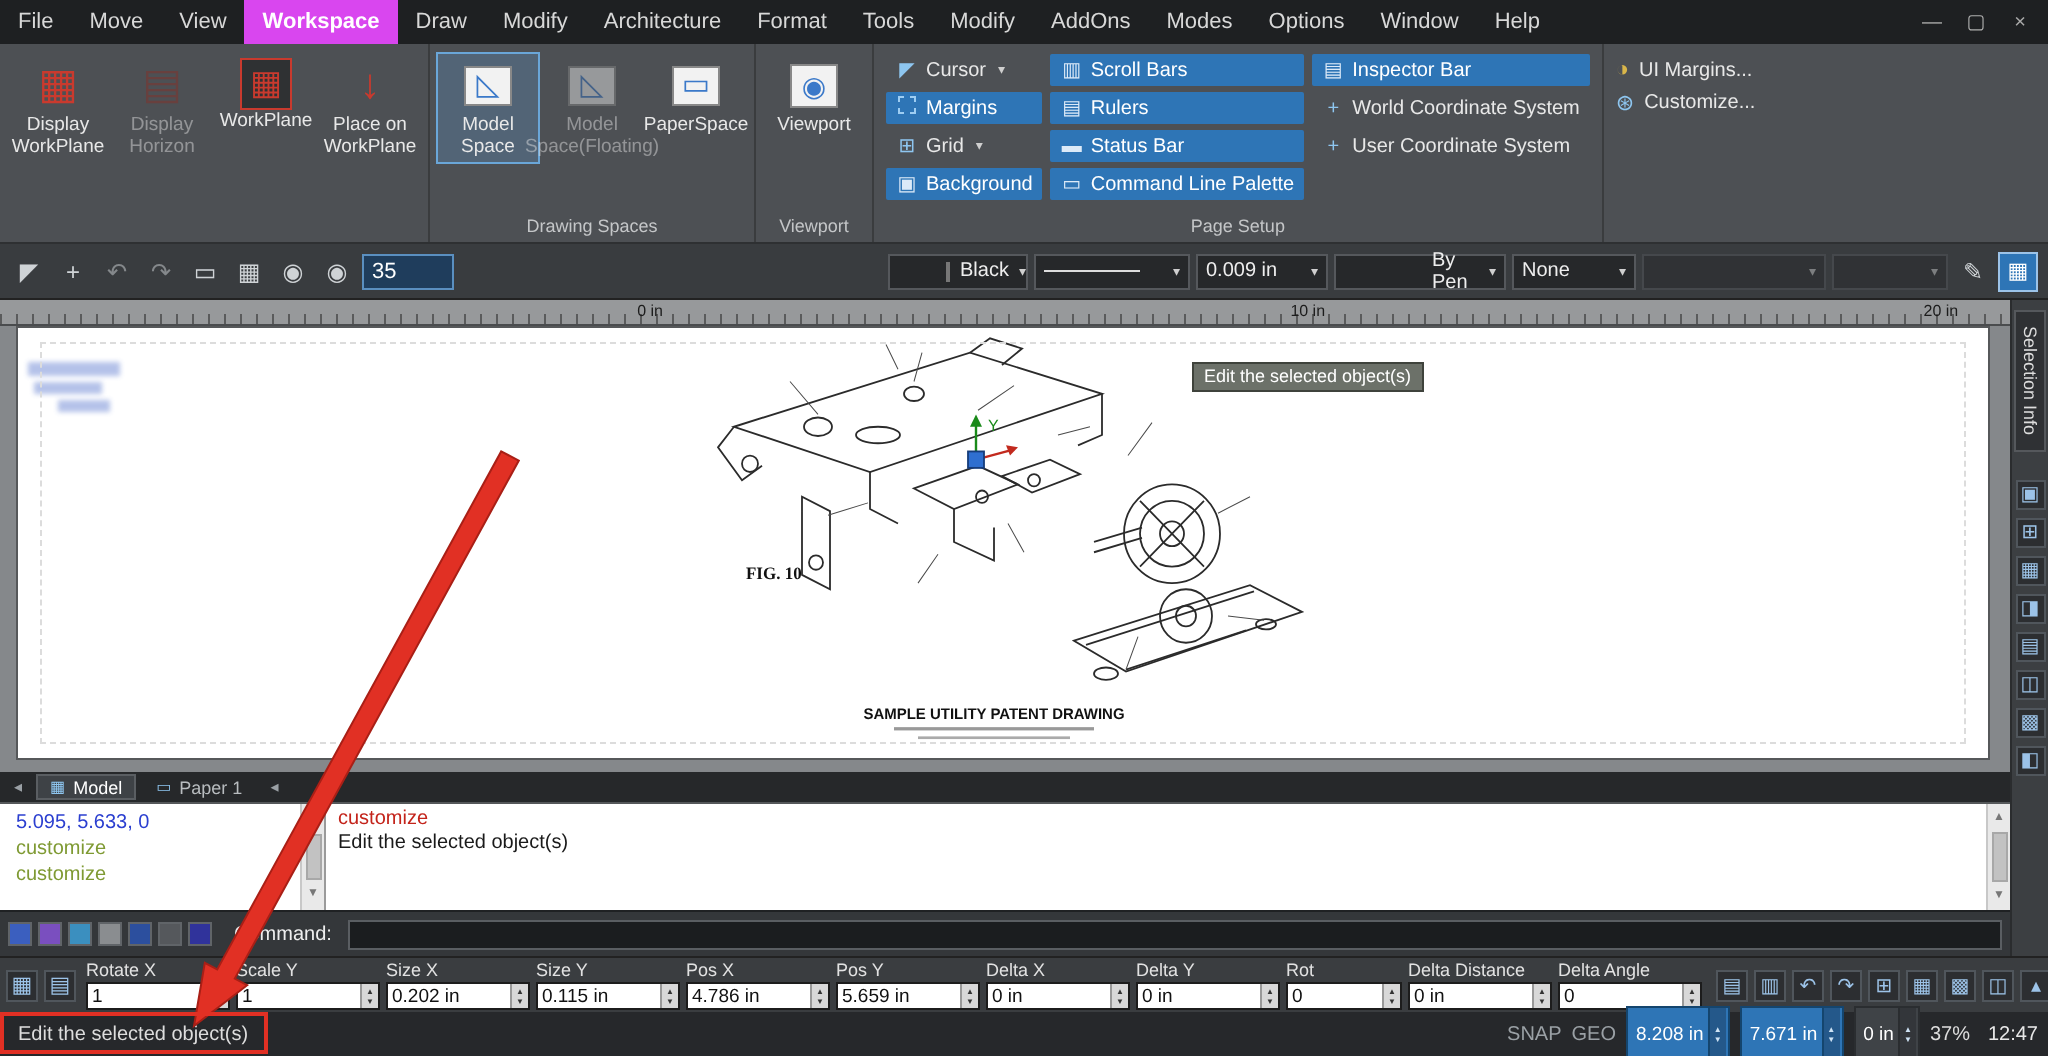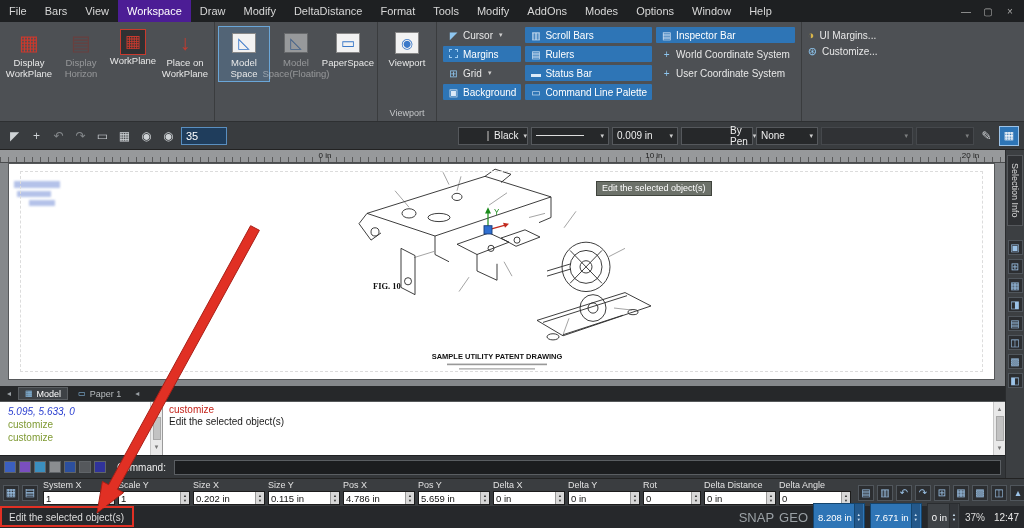--- a/index.html
+++ b/index.html
@@ -4,21 +4,21 @@
 <style>
   *{margin:0;padding:0;box-sizing:border-box;}
   html,body{width:1024px;height:528px;overflow:hidden;background:#2a2c2e;
     font-family:"Liberation Sans",sans-serif;-webkit-font-smoothing:antialiased;}
   .app{position:relative;width:1024px;height:528px;cursor:default;}
 
   
   .menubar{position:absolute;top:0;left:0;right:0;height:22px;background:#1e2022;
     display:flex;align-items:stretch;color:#d8d8d8;font-size:11px;z-index:5;}
   .menu-item{padding:10px 9px;display:flex;align-items:center;}
-  .menu-item.active{background:#4c1d95;color:#fff;}
+  .menu-item.active{background:#d946ef;color:#fff;font-weight:bold;}
   .win-controls{margin-left:auto;display:flex;align-items:center;gap:10px;padding:0 8px;color:#aaa;font-size:10px;}
   .win-controls span{width:12px;text-align:center;}
 
   
   .ribbon{position:absolute;top:22px;left:0;right:0;height:100px;background:#4d5054;
     display:flex;color:#e8e8e8;border-bottom:1px solid #2e3032;z-index:4;}
   .rgroup{display:flex;flex-direction:column;border-right:1px solid #3a3c3e;}
   .rbtns{flex:1;display:flex;align-items:flex-start;padding:4px 3px 0;}
   .rbtn{width:52px;display:flex;flex-direction:column;align-items:center;text-align:center;
     font-size:9.5px;line-height:11px;padding:2px 1px;border:1px solid transparent;}
@@ -94,21 +94,21 @@
   .stab-ic{font-size:8px;color:#8ec6f0;}
   .snav{color:#9aa0a5;font-size:8px;padding:0 4px;}
 
   
   .history{position:absolute;top:401px;left:0;width:1005px;height:54px;display:flex;
     background:#fff;border-top:1px solid #55585a;z-index:3;}
   .hist-left{width:163px;border-right:1px solid #9a9a9a;position:relative;font-size:10px;
     padding:3px 14px 0 8px;line-height:13px;overflow:hidden;}
   .hist-right{flex:1;position:relative;font-size:10px;padding:2px 14px 0 6px;line-height:12px;
     white-space:nowrap;overflow:hidden;}
-  .h-blue{color:#2b3fd0;font-style:italic;}
+  .h-blue{color:#2b3fd0;}
   .h-green{color:#7f9a33;}
   .h-red{color:#c3231a;}
   .h-black{color:#1a1a1a;}
   .scroll{position:absolute;right:0;top:0;bottom:0;width:12px;background:#e9e9e9;
     border-left:1px solid #c8c8c8;font-size:6px;color:#777;display:flex;flex-direction:column;
     align-items:center;justify-content:space-between;padding:1px 0;}
   .thumb{width:8px;flex:1;margin:1px 0;background:#c2c2c2;border:1px solid #a8a8a8;}
 
   
   .cmdline{position:absolute;top:455px;left:0;width:1005px;height:23px;background:#34373a;
@@ -132,46 +132,46 @@
     border-left:1px solid #999;background:#d8d8d8;font-size:4px;line-height:5px;color:#333;}
   .insp-ics{display:flex;gap:3px;margin-left:4px;align-items:center;}
   .insp-ic{width:16px;height:16px;font-size:10px;color:#9cc3e8;background:#2c2e31;
     border:1px solid #50565c;display:flex;align-items:center;justify-content:center;}
 
   
   .statusbar{position:absolute;top:506px;left:0;right:0;height:22px;background:#26282b;
     display:flex;align-items:center;color:#ddd;font-size:10px;padding:0 5px;gap:6px;z-index:3;}
   .sb-msg{padding:0 4px;}
   .sb-right{margin-left:auto;display:flex;align-items:center;gap:5px;}
-  .sb-dim{color:#9aa0a5;font-size:13px;}
+  .sb-dim{color:#9aa0a5;font-size:10px;}
   .sb-chip{display:flex;align-items:center;height:28px;border:1px solid #14456e;background:#2e75b6;
     color:#fff;font-size:9.5px;padding:0 1px 0 4px;gap:2px;}
   .sb-chip .spin{background:#24588a;border-left:1px solid #14456e;color:#cfe3f5;height:100%;}
   .sb-chip.gray{background:#3f4347;border-color:#2a2d30;}
   .sb-chip.gray .spin{background:#33363a;border-left:1px solid #2a2d30;}
   .sb-time{color:#e8e8e8;margin-left:4px;}
 
   
   .anno-rect{position:absolute;left:0;top:506px;width:134px;height:21px;border:2px solid #e13024;
     z-index:70;pointer-events:none;}
   .anno-arrow{position:absolute;left:0;top:0;width:1024px;height:528px;z-index:65;pointer-events:none;}
 </style>
 </head>
 <body>
 
 <div class="app">
 
   <div class="menubar">
     <div class="menu-item">File</div>
-    <div class="menu-item">Bars</div>
+    <div class="menu-item">Move</div>
     <div class="menu-item">View</div>
     <div class="menu-item active">Workspace</div>
     <div class="menu-item">Draw</div>
     <div class="menu-item">Modify</div>
-    <div class="menu-item">DeltaDistance</div>
+    <div class="menu-item">Architecture</div>
     <div class="menu-item">Format</div>
     <div class="menu-item">Tools</div>
     <div class="menu-item">Modify</div>
     <div class="menu-item">AddOns</div>
     <div class="menu-item">Modes</div>
     <div class="menu-item">Options</div>
     <div class="menu-item">Window</div>
     <div class="menu-item">Help</div>
     <div class="win-controls">
       <span>—</span>
@@ -211,20 +211,21 @@
         </div>
         <div class="rbtn disabled">
           <span class="ricon sheet">◺</span>
           <span>Model Space(Floating)</span>
         </div>
         <div class="rbtn">
           <span class="ricon sheet">▭</span>
           <span>PaperSpace</span>
         </div>
       </div>
+      <div class="rgroup-label">Drawing Spaces</div>
     </div>
 
     <div class="rgroup">
       <div class="rbtns">
         <div class="rbtn">
           <span class="ricon vp">◉</span>
           <span>Viewport</span>
         </div>
       </div>
       <div class="rgroup-label">Viewport</div>
@@ -278,20 +279,21 @@
           <div class="ptog">
             <span class="picon">+</span>
             <span>World Coordinate System</span>
           </div>
           <div class="ptog">
             <span class="picon">+</span>
             <span>User Coordinate System</span>
           </div>
         </div>
       </div>
+      <div class="rgroup-label">Page Setup</div>
     </div>
 
     <div class="rgroup" style="border-right:none;">
       <div class="xgroup">
         <div class="xbtn">
           <span class="xicon">◑</span>
           <span>UI Margins...</span>
         </div>
         <div class="xbtn">
           <span class="xicon blue">⊛</span>
@@ -318,21 +320,21 @@
       <span class="caret">▾</span>
     </div>
     <div class="tb-combo" style="width:78px;">
       <span class="lt-line"></span>
       <span class="caret">▾</span>
     </div>
     <div class="tb-combo" style="width:66px;">
       <span>0.009 in</span>
       <span class="caret">▾</span>
     </div>
-    <div class="tb-combo" style="width:72px;padding-left:48px;">
+    <div class="tb-combo" style="width:86px;padding-left:48px;">
       <span>By Pen</span>
       <span class="caret">▾</span>
     </div>
     <div class="tb-combo" style="width:62px;">
       <span>None</span>
       <span class="caret">▾</span>
     </div>
     <div class="tb-combo disabled" style="width:92px;">
       <span class="caret">▾</span>
     </div>
@@ -479,21 +481,21 @@
     <input class="cmd-input" value="" style="">
   </div>
 
   <div class="inspector">
     <div class="insp-lead">
       <span>▦</span>
       <span>▤</span>
     </div>
 
     <div class="insp-field">
-      <span class="insp-label">System X</span>
+      <span class="insp-label">Rotate X</span>
       <span class="insp-box">
         <input class="insp-input" value="1" style="">
         <span class="spin">
             <span>▲</span>
             <span>▼</span>
           </span>
       </span>
     </div>
     <div class="insp-field">
       <span class="insp-label">Scale Y</span>

